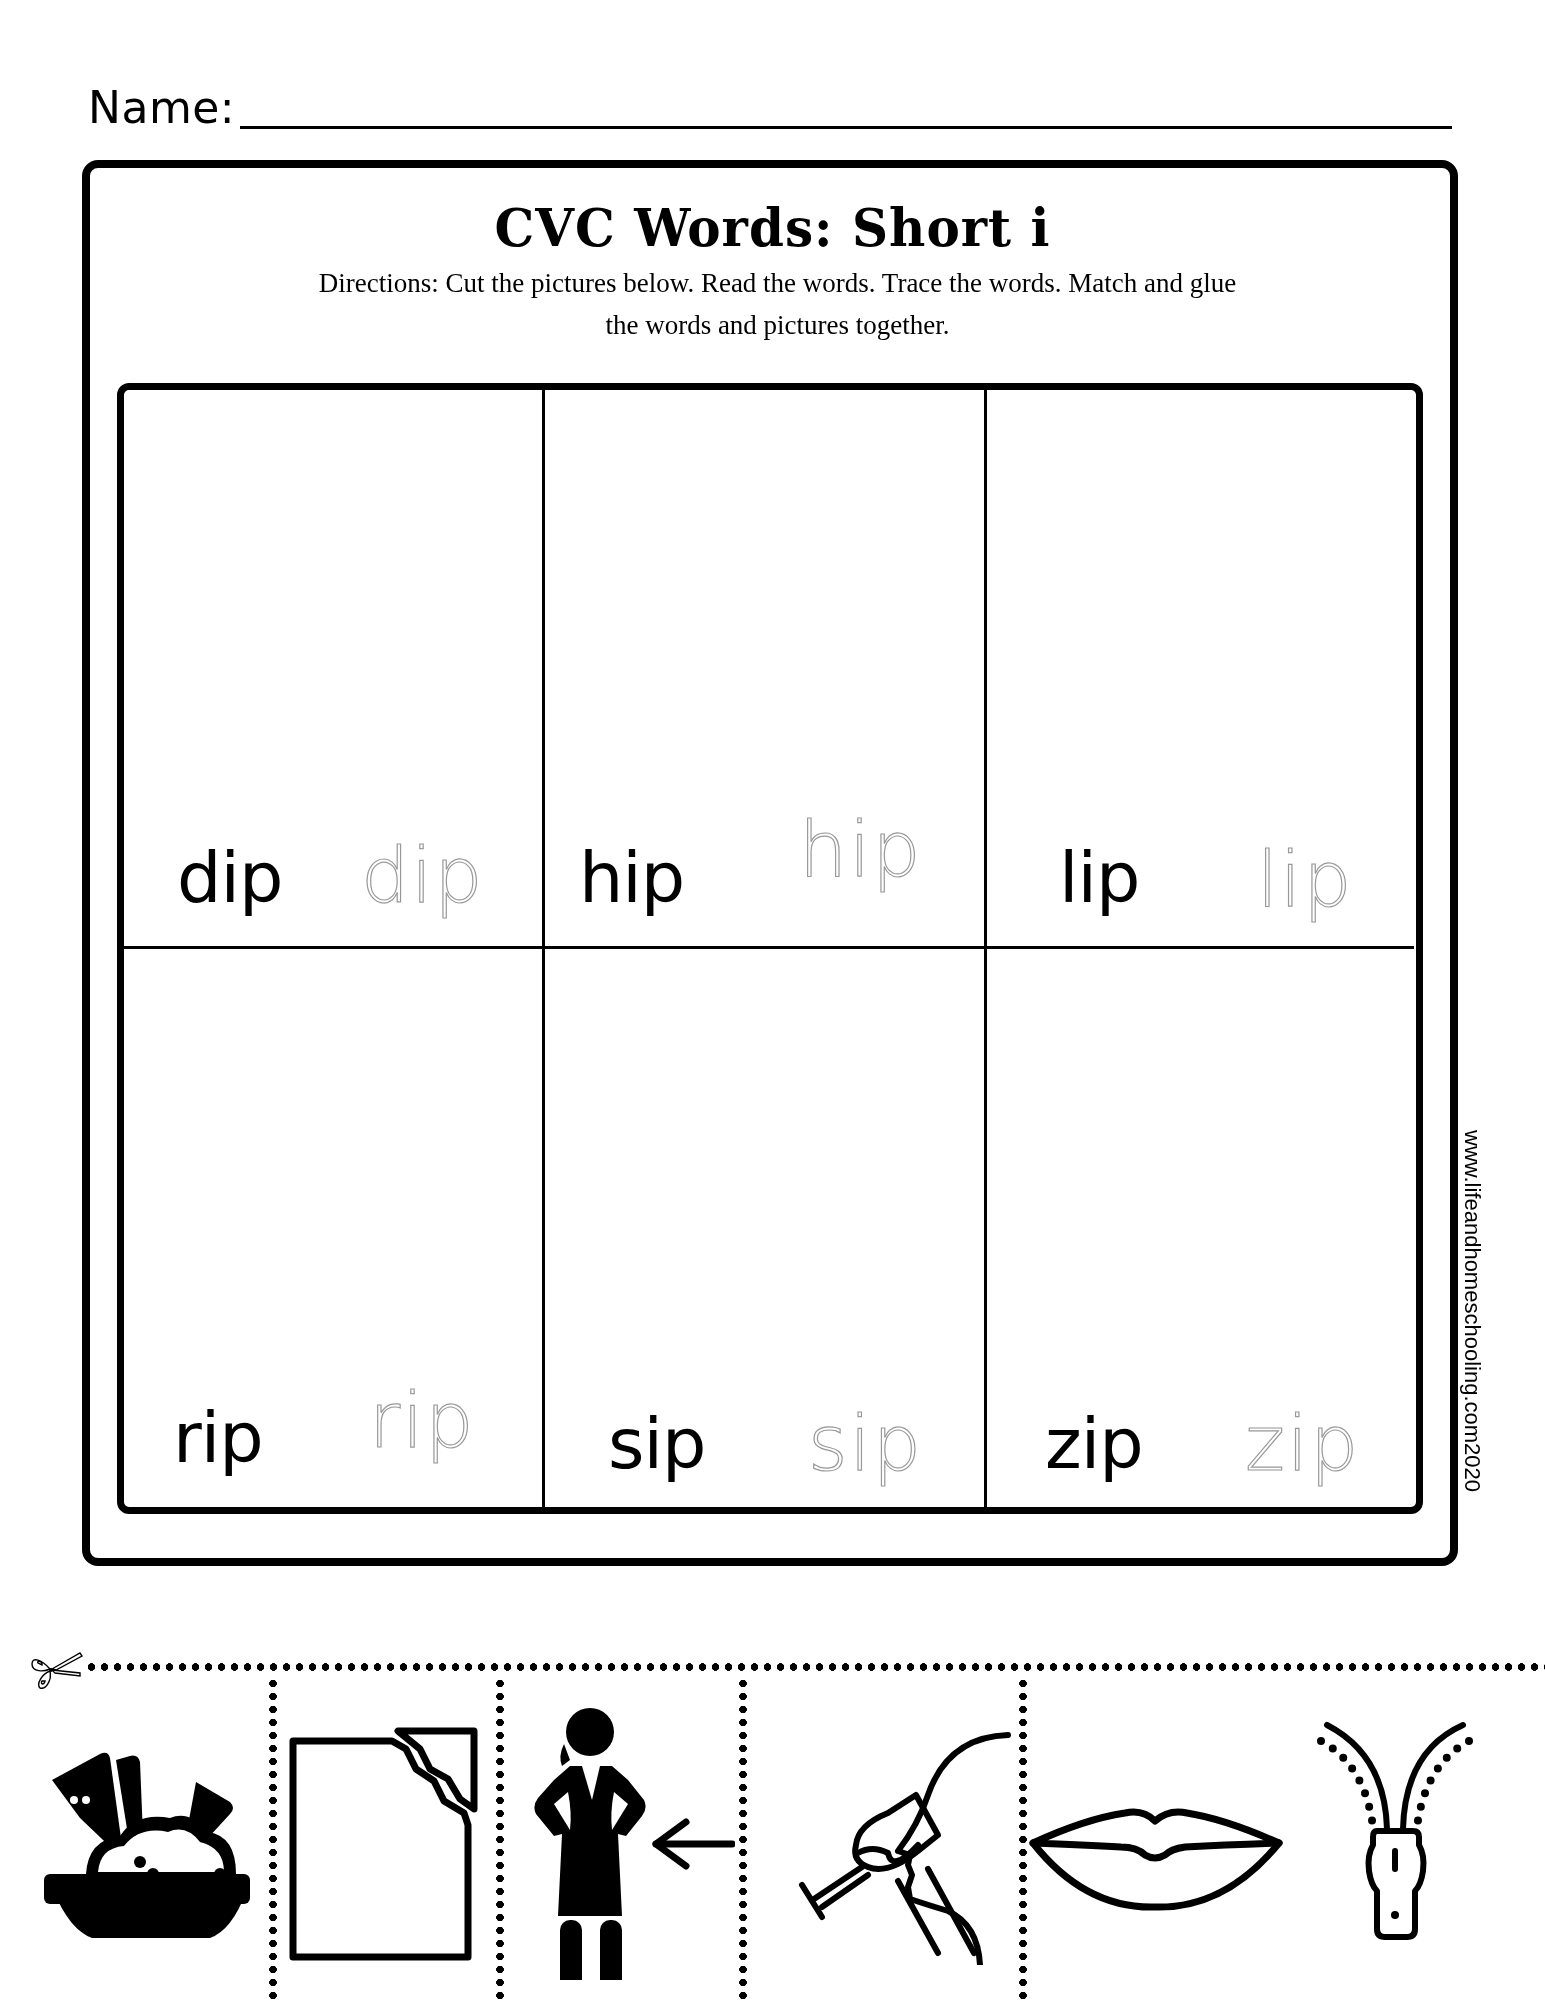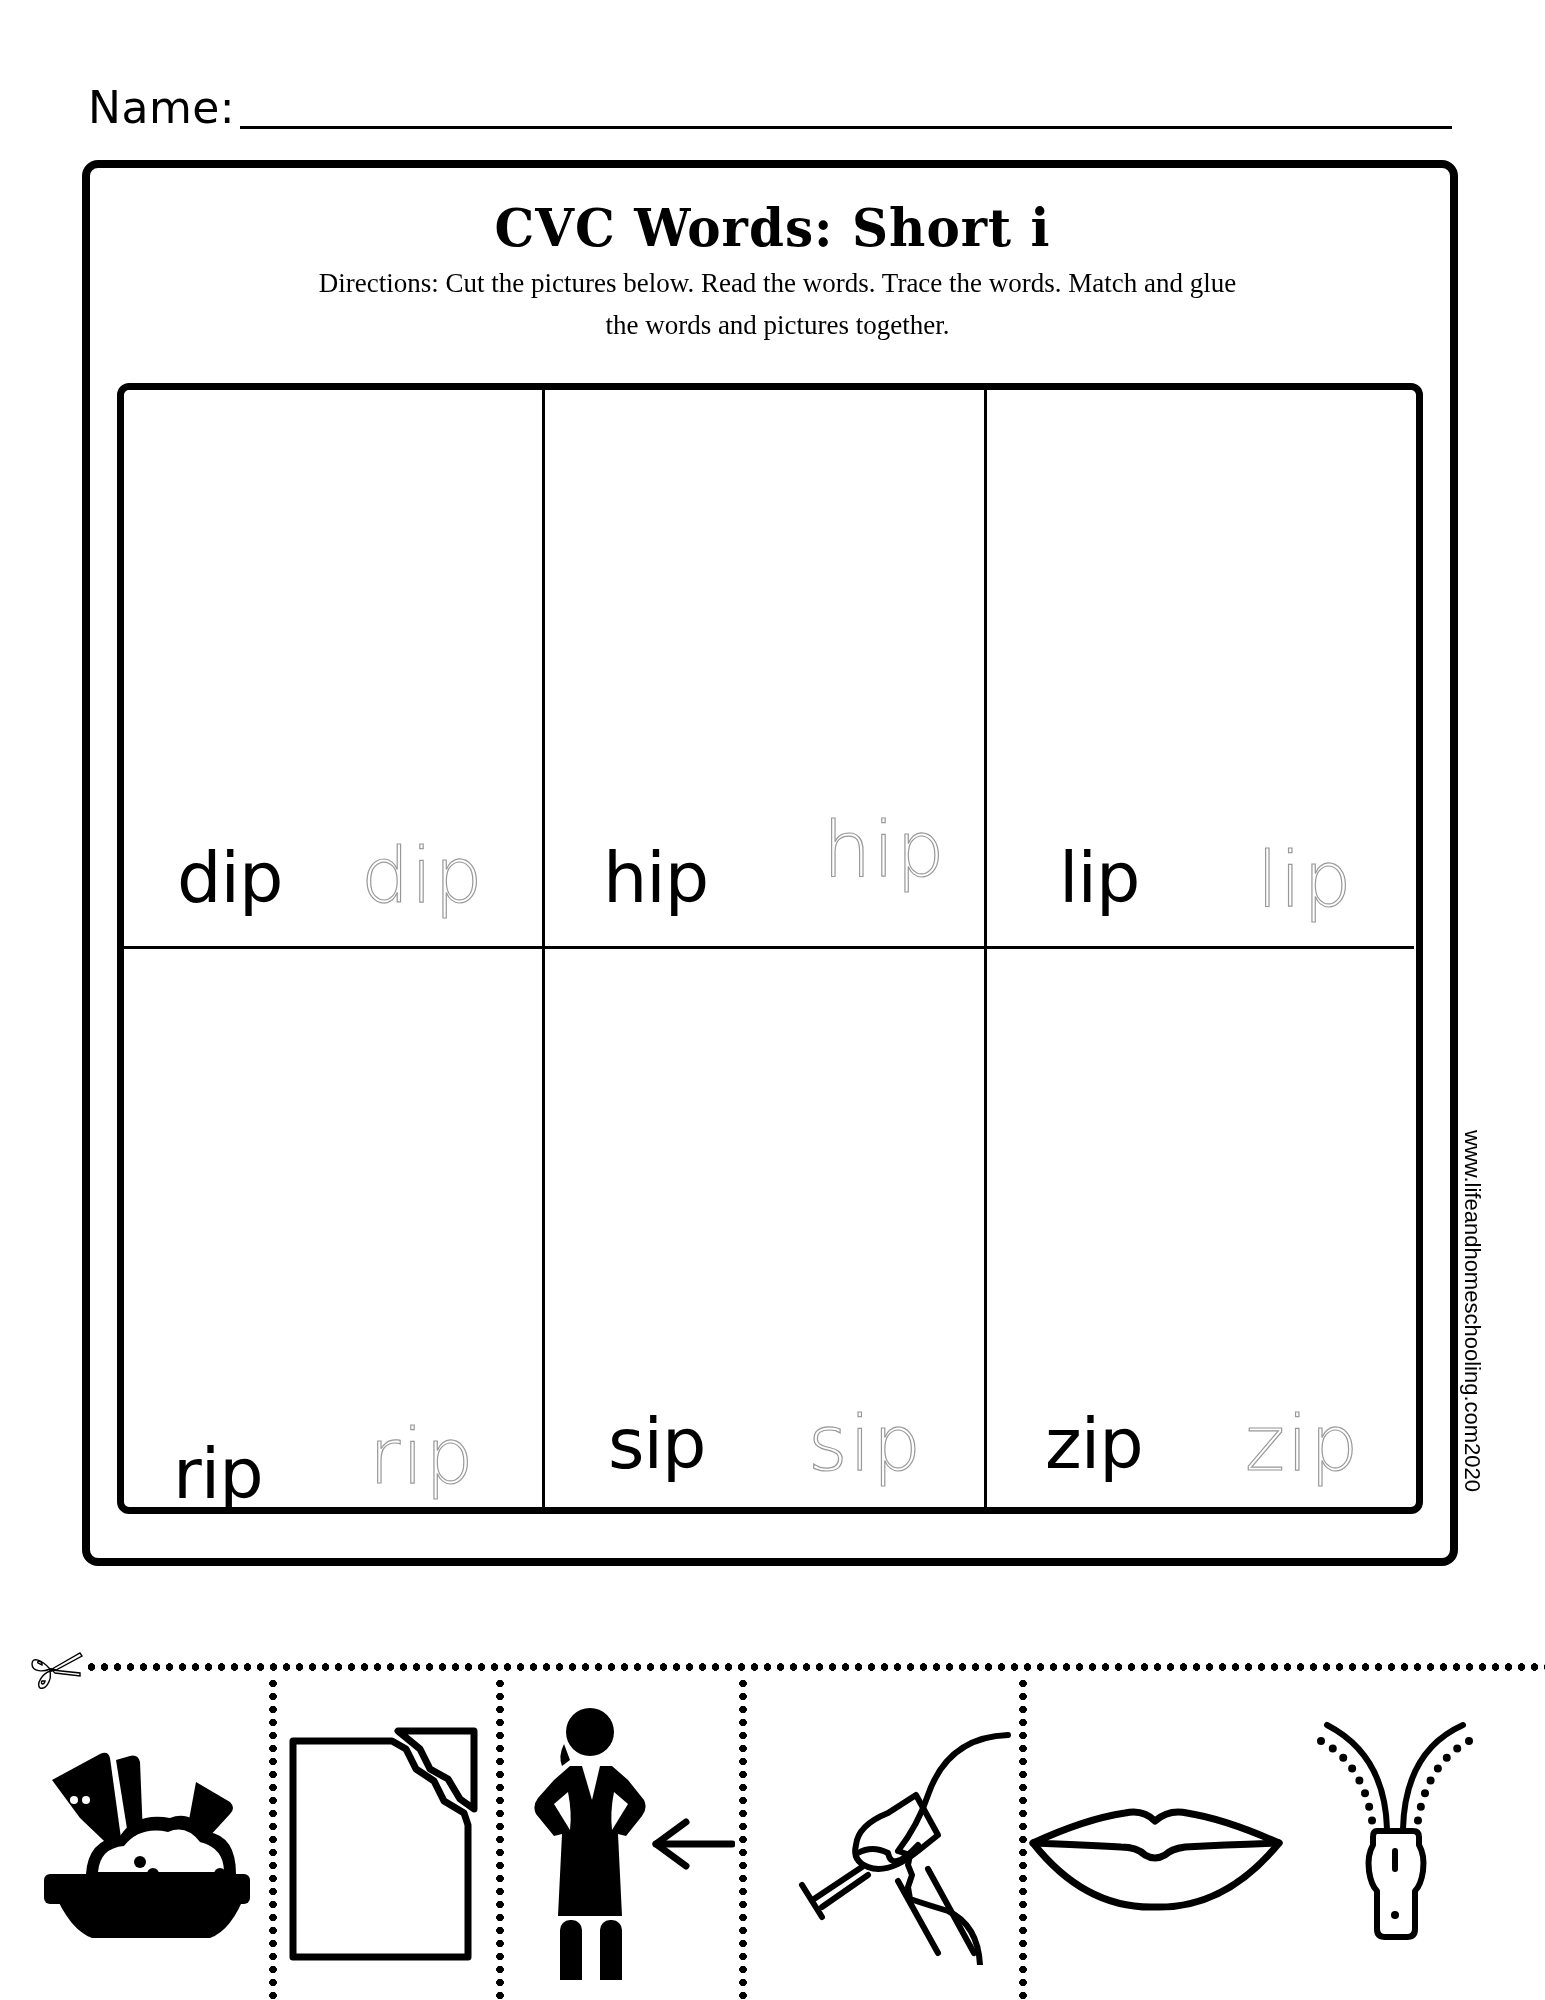--- a/index.html
+++ b/index.html
@@ -93,30 +93,30 @@
 
 <div class="abs grid"></div>
 <div class="abs vdiv" style="left:542px;"></div>
 <div class="abs vdiv" style="left:984px;"></div>
 <div class="abs hdiv"></div>
 
 <div class="cell" style="left:124px; top:390px; width:418px; height:421px;">
   <span class="word" style="left:53px; top:448px;">dip</span>
   <span class="trace" style="left:237px; top:446px;">dip</span>
 </div>
-<div class="cell" style="left:545px; top:390px; width:514px; height:556px;margin-left:24px;">
+<div class="cell" style="left:545px; top:390px; width:514px; height:556px;">
   <span class="word" style="left:34px; top:448px;">hip</span>
   <span class="trace" style="left:254px; top:420px;">hip</span>
 </div>
 <div class="cell" style="left:987px; top:390px; width:427px; height:556px;">
   <span class="word" style="left:72px; top:448px;">lip</span>
   <span class="trace" style="left:270px; top:450px;">lip</span>
 </div>
 
-<div class="cell" style="left:124px; top:949px; width:418px; height:558px;margin-top:36px;">
+<div class="cell" style="left:124px; top:949px; width:418px; height:558px;">
   <span class="word" style="left:49px; top:449px;">rip</span>
   <span class="trace" style="left:245px; top:432px;">rip</span>
 </div>
 <div class="cell" style="left:545px; top:949px; width:439px; height:558px;">
   <span class="word" style="left:63px; top:455px;">sip</span>
   <span class="trace" style="left:263px; top:455px;">sip</span>
 </div>
 <div class="cell" style="left:987px; top:949px; width:427px; height:692px;text-align:right;">
   <span class="word" style="left:58px; top:455px;">zip</span>
   <span class="trace" style="left:258px; top:455px;">zip</span>

